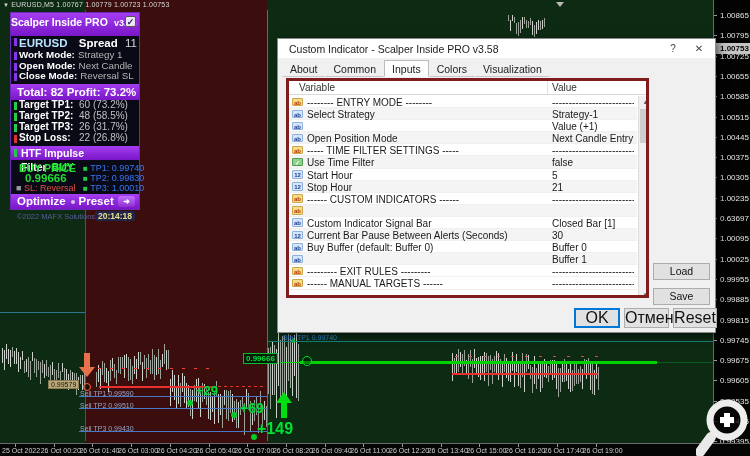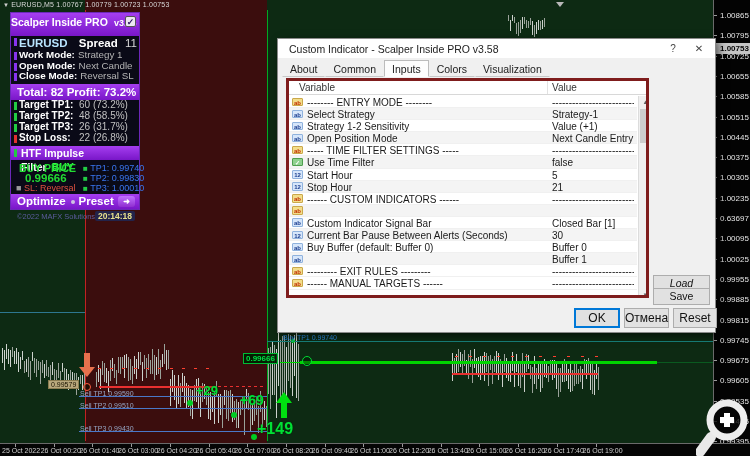--- a/index.html
+++ b/index.html
@@ -95,23 +95,23 @@
   .pi-ab,.pi-str{background:#f3dd8a;color:#c03000;border:1px solid #caa84a;}
   .pi-set{background:#d6e6fa;color:#1a3d8f;border:1px solid #8fb2dd;}
   .pi-num{background:#d6e6fa;color:#1a3d8f;border:1px solid #8fb2dd;}
   .pi-bool{background:#8fd18f;color:#fff;border:1px solid #4f9f4f;}
   .tvar{position:absolute;left:18px;top:1px;font-size:10px;color:#1a1a1a;white-space:nowrap;overflow:hidden;width:238px;}
   .tval{position:absolute;left:263px;top:1px;font-size:10px;color:#1a1a1a;white-space:nowrap;overflow:hidden;width:82px;}
   .vscroll{position:absolute;left:349px;top:15px;width:13px;height:205px;background:#f0f0f0;border-left:1px solid #dcdcdc;}
   .sarrow{position:absolute;left:0;width:13px;height:12px;background:#f0f0f0;color:#606060;font-size:6px;text-align:center;line-height:12px;}
   .sthumb{position:absolute;left:1px;top:13px;width:11px;height:34px;background:#cdcdcd;}
   .side-btn{position:absolute;left:375px;width:57px;height:17px;background:#e1e1e1;border:1px solid #adadad;font-size:10.5px;text-align:center;line-height:15px;color:#111;}
-  .b-load{top:236px;font-style:italic;}
+  .b-load{top:224px;}
   .b-save{top:249px;}
-  .foot-btn{position:absolute;height:20px;background:#e1e1e1;border:1px solid #adadad;font-size:12px;text-align:center;line-height:18px;color:#111;top:269px;}
+  .foot-btn{position:absolute;height:20px;background:#e1e1e1;border:1px solid #adadad;font-size:16px;text-align:center;line-height:18px;color:#111;top:269px;}
   .b-ok{left:296px;width:46px;border:1px solid #0078d7;box-shadow:inset 0 0 0 1px #0078d7;}
   .b-cancel{left:346px;width:45px;}
   .b-reset{left:395px;width:44px;}
 
   
   .arr{position:absolute;z-index:5;}
   .arr .stem{position:absolute;left:5px;width:6px;}
   .arr .head-down{position:absolute;top:14px;left:0;width:0;height:0;border-left:8px solid transparent;border-right:8px solid transparent;border-top:10px solid;}
   .arr .head-up{position:absolute;top:0;left:0;width:0;height:0;border-left:8px solid transparent;border-right:8px solid transparent;border-bottom:11px solid;}
   .magnifier{position:absolute;left:696px;top:396px;z-index:50;}
@@ -407,21 +407,21 @@
         <div class="dot" style="left: 231px; top: 412px; width: 6px; height: 6px;"></div>
         <div class="dot" style="left: 251px; top: 434px; width: 6px; height: 6px;"></div>
         <div class="dot" style="left: 291px; top: 339px; width: 4px; height: 4px;"></div>
         <div class="ring" style="left: 302px; top: 356px; width: 10px; height: 10px; border: 1.5px solid rgb(0, 221, 51);"></div>
         <div class="ring" style="left: 83px; top: 383px; width: 8px; height: 8px; border: 1.5px solid rgb(255, 96, 64);"></div>
         <div class="clabel tag-tan" style="left: 48px; top: 380px;">0.99579</div>
         <div class="clabel sell-tp" style="left: 80px; top: 390px;">Sell TP1 0.99590</div>
         <div class="clabel sell-tp" style="left: 80px; top: 402px;">Sell TP2 0.99510</div>
         <div class="clabel sell-tp" style="left: 80px; top: 425px;">Sell TP3 0.99430</div>
         <div class="clabel profit p13" style="left: 196px; top: 383px;">+29</div>
-        <div class="clabel profit p14" style="left: 240px; top: 392px;">+69</div>
+        <div class="clabel profit p14" style="left: 240px; top: 400px;">+69</div>
         <div class="clabel profit p16" style="left: 257px; top: 420px;">+149</div>
         <div class="clabel tag-green" style="left: 243px; top: 353px;">0.99666</div>
         <div class="clabel buy-tp" style="left: 283px; top: 334px;">Buy TP1 0.99740</div>
         <div class="arr" style="left: 79px; top: 353px; width: 16px; height: 27px;">
           <div class="stem" style="top: 0px; height: 15px; background: rgb(232, 113, 77);"></div>
           <div class="head-down" style="border-top-color: rgb(232, 113, 77);"></div>
         </div>
         <div class="arr" style="left: 276px; top: 392px; width: 16px; height: 27px;">
           <div class="head-up" style="border-bottom-color: rgb(0, 224, 16);"></div>
           <div class="stem" style="top: 11px; height: 15px; background: rgb(0, 224, 16);"></div>
@@ -593,21 +593,20 @@
             <span class="tvar">--------  ENTRY MODE  --------</span>
             <span class="tval">----------------------------</span>
           </div>
           <div class="trow alt">
             <span class="pi pi-set">ab</span>
             <span class="tvar">Select Strategy</span>
             <span class="tval">Strategy-1</span>
           </div>
           <div class="trow">
             <span class="pi pi-set">ab</span>
-            <span class="tvar">Strategy 1-2 Sensitivity</span>
             <span class="tval">Value (+1)</span>
           </div>
           <div class="trow alt">
             <span class="pi pi-set">ab</span>
             <span class="tvar">Open Position Mode</span>
             <span class="tval">Next Candle Entry</span>
           </div>
           <div class="trow">
             <span class="pi pi-ab">ab</span>
             <span class="tvar">-----  TIME FILTER SETTINGS  -----</span>

